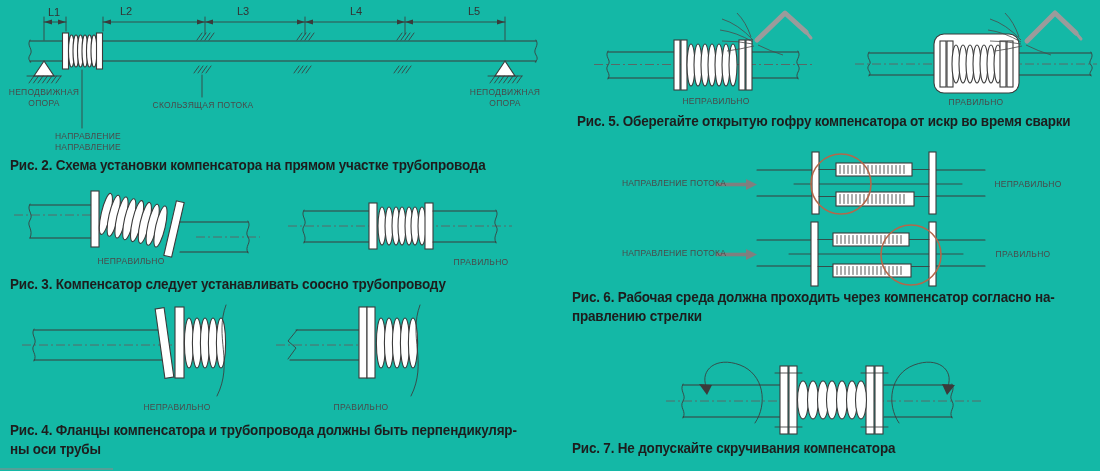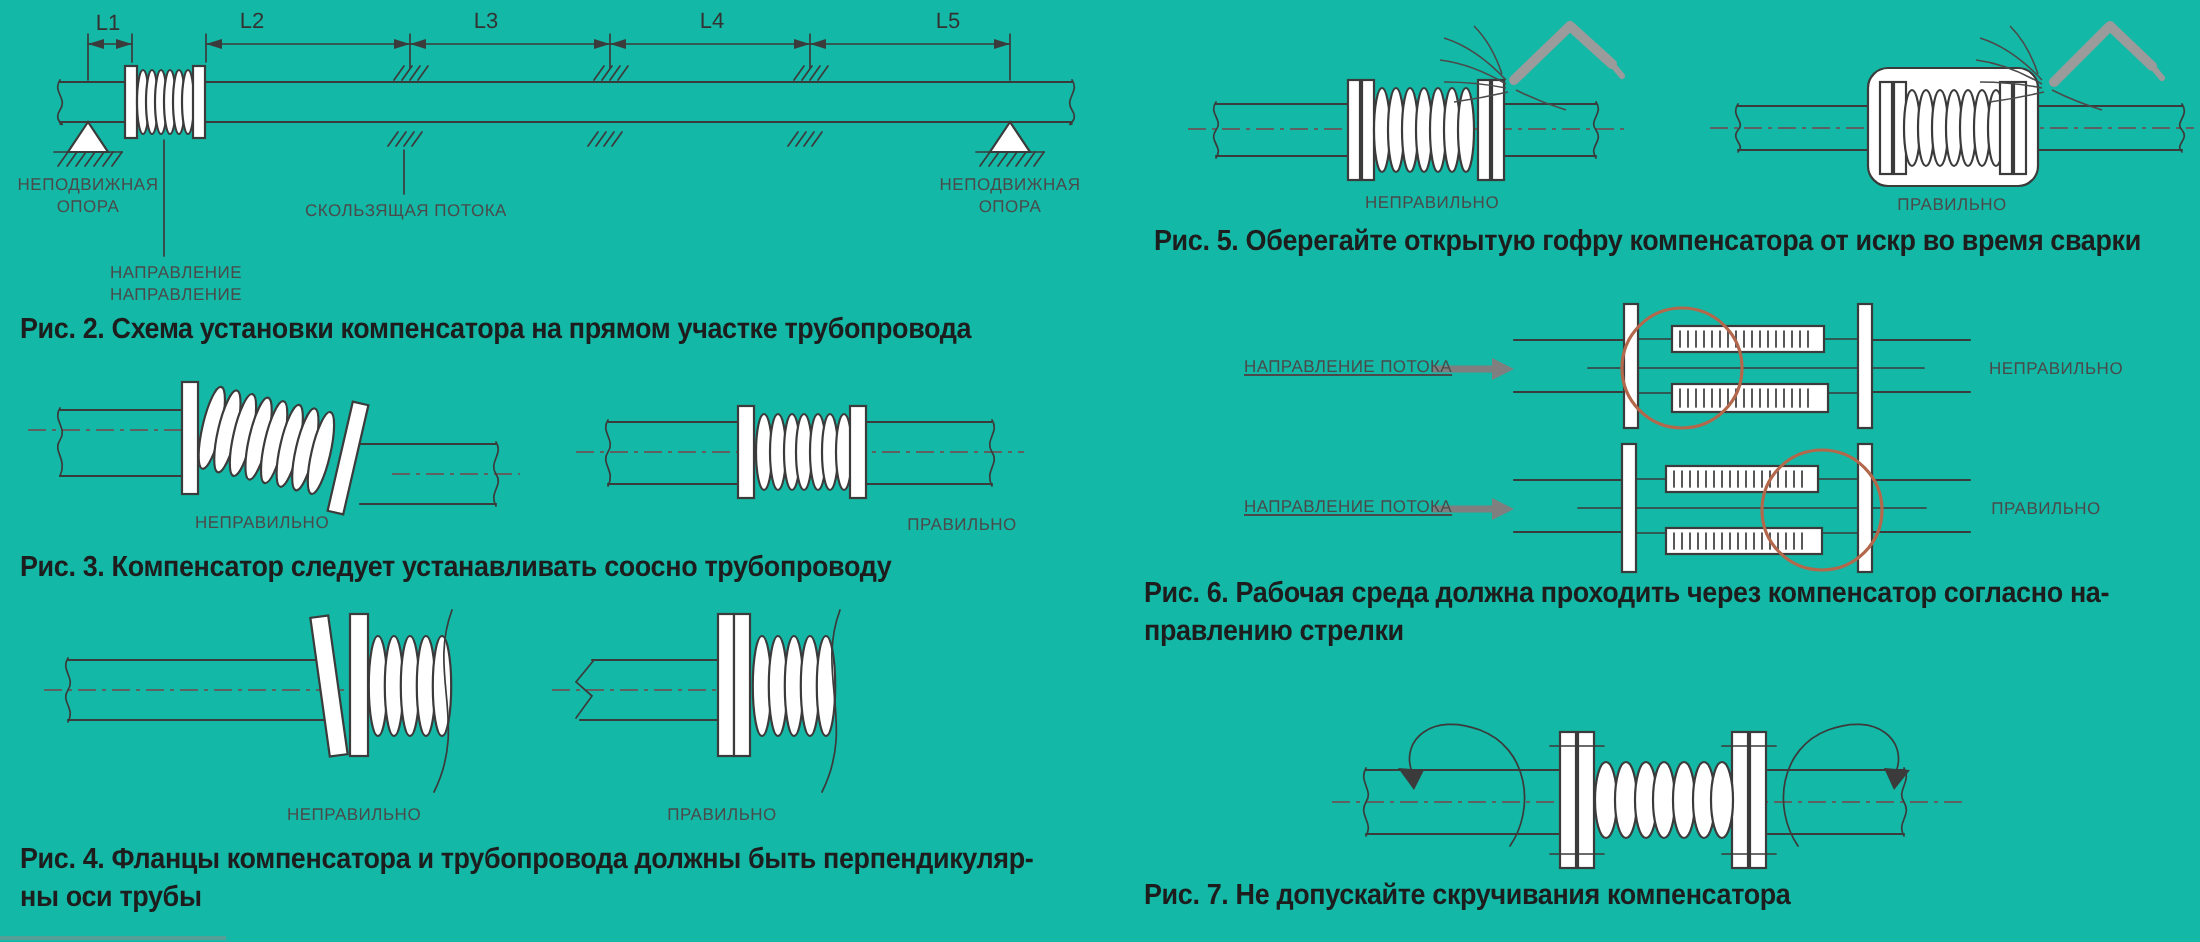--- a/index.html
+++ b/index.html
@@ -15,21 +15,21 @@
   .hl {stroke:#b3684b;stroke-width:1.6;fill:none;}
   .fa {stroke:#7f7f7f;stroke-width:3.6;fill:none;}
   .faf{fill:#7f7f7f;stroke:none;}
   .el {stroke:#9b9b9b;stroke-width:5;fill:none;stroke-linecap:round;stroke-linejoin:round;}
   .el2{stroke:#9b9b9b;stroke-width:3;fill:none;stroke-linecap:round;}
   .spark{stroke:#4a4a4a;stroke-width:0.8;fill:none;}
   
   .lbl{position:absolute;font-size:8.5px;color:#4a4a4a;letter-spacing:.25px;white-space:nowrap;
        transform:translateX(-50%);}
   .lbl.two{text-align:center;line-height:11px;}
-  .flow{position:absolute;font-size:8.5px;color:#4a4a4a;letter-spacing:.2px;white-space:nowrap;text-decoration:underline;}
+  .flow{position:absolute;font-size:8.5px;color:#4a4a4a;letter-spacing:.2px;white-space:nowrap;}
   .dim{position:absolute;font-size:11px;color:#333333;white-space:nowrap;transform:translateX(-50%);}
   .cap{position:absolute;font-weight:bold;font-size:14.5px;color:#1d1d1d;letter-spacing:-0.2px;
        white-space:nowrap;transform:scaleX(0.93);transform-origin:0 0;}
   .artifact{position:absolute;background:#8a8a8a;opacity:.55;}
 </style>
 </head>
 <body>
 
 <div class="canvas">
 

